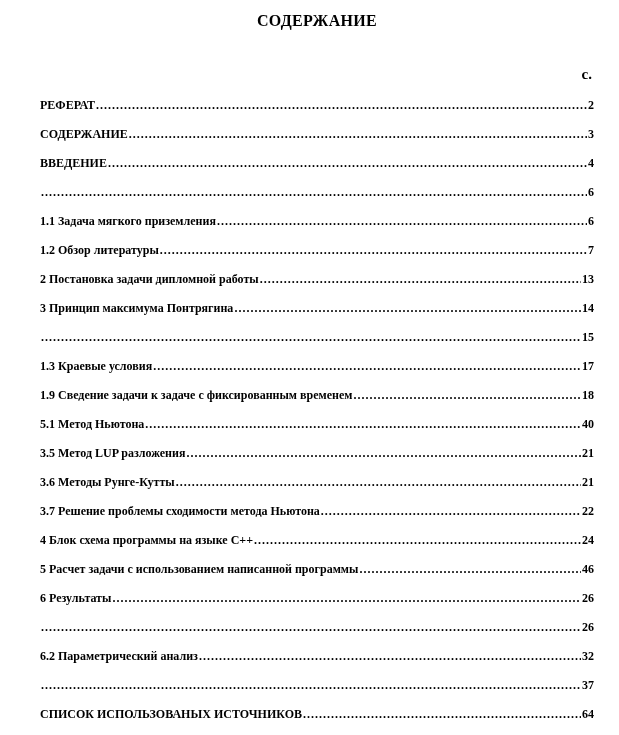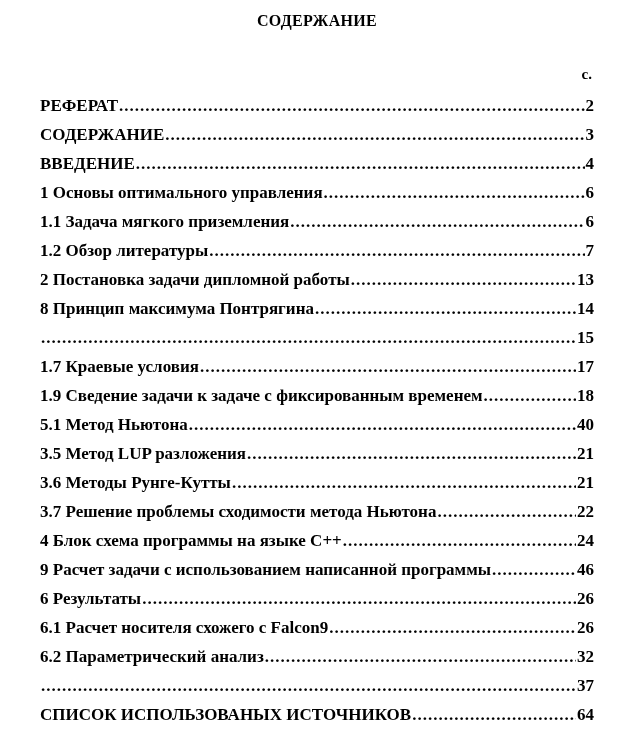--- a/index.html
+++ b/index.html
@@ -34,21 +34,21 @@
     margin-top: 36px;
     padding-right: 2px;
   }
   .toc {
     margin-top: 8px;
   }
   .toc-line {
     display: flex;
     align-items: baseline;
     font-weight: bold;
-    font-size: 17px;
+    font-size: 12px;
     height: 29px;
     line-height: 29px;
   }
   .toc-label {
     white-space: nowrap;
   }
   .leader {
     flex: 1 1 auto;
     overflow: hidden;
     white-space: nowrap;
@@ -85,21 +85,20 @@
     <span class="pagenum">3</span>
   </div>
 
   <div class="toc-line">
     <span class="toc-label">ВВЕДЕНИЕ</span>
     <span class="leader"></span>
     <span class="pagenum">4</span>
   </div>
 
   <div class="toc-line">
-    <span class="toc-label">1 Основы оптимального управления</span>
     <span class="leader"></span>
     <span class="pagenum">6</span>
   </div>
 
   <div class="toc-line">
     <span class="toc-label">1.1 Задача мягкого приземления</span>
     <span class="leader"></span>
     <span class="pagenum">6</span>
   </div>
 
@@ -109,32 +108,32 @@
     <span class="pagenum">7</span>
   </div>
 
   <div class="toc-line">
     <span class="toc-label">2 Постановка задачи дипломной работы</span>
     <span class="leader"></span>
     <span class="pagenum">13</span>
   </div>
 
   <div class="toc-line">
-    <span class="toc-label">8 Принцип максимума Понтрягина</span>
+    <span class="toc-label">3 Принцип максимума Понтрягина</span>
     <span class="leader"></span>
     <span class="pagenum">14</span>
   </div>
 
   <div class="toc-line">
     <span class="leader"></span>
     <span class="pagenum">15</span>
   </div>
 
   <div class="toc-line">
-    <span class="toc-label">1.7 Краевые условия</span>
+    <span class="toc-label">1.3 Краевые условия</span>
     <span class="leader"></span>
     <span class="pagenum">17</span>
   </div>
 
   <div class="toc-line">
     <span class="toc-label">1.9 Сведение задачи к задаче с фиксированным временем</span>
     <span class="leader"></span>
     <span class="pagenum">18</span>
   </div>
 
@@ -162,33 +161,32 @@
     <span class="pagenum">22</span>
   </div>
 
   <div class="toc-line">
     <span class="toc-label">4 Блок схема программы на языке C++</span>
     <span class="leader"></span>
     <span class="pagenum">24</span>
   </div>
 
   <div class="toc-line">
-    <span class="toc-label">9 Расчет задачи с использованием написанной программы</span>
+    <span class="toc-label">5 Расчет задачи с использованием написанной программы</span>
     <span class="leader"></span>
     <span class="pagenum">46</span>
   </div>
 
   <div class="toc-line">
     <span class="toc-label">6 Результаты</span>
     <span class="leader"></span>
     <span class="pagenum">26</span>
   </div>
 
   <div class="toc-line">
-    <span class="toc-label">6.1 Расчет носителя схожего с Falcon9</span>
     <span class="leader"></span>
     <span class="pagenum">26</span>
   </div>
 
   <div class="toc-line">
     <span class="toc-label">6.2 Параметрический анализ</span>
     <span class="leader"></span>
     <span class="pagenum">32</span>
   </div>
 

